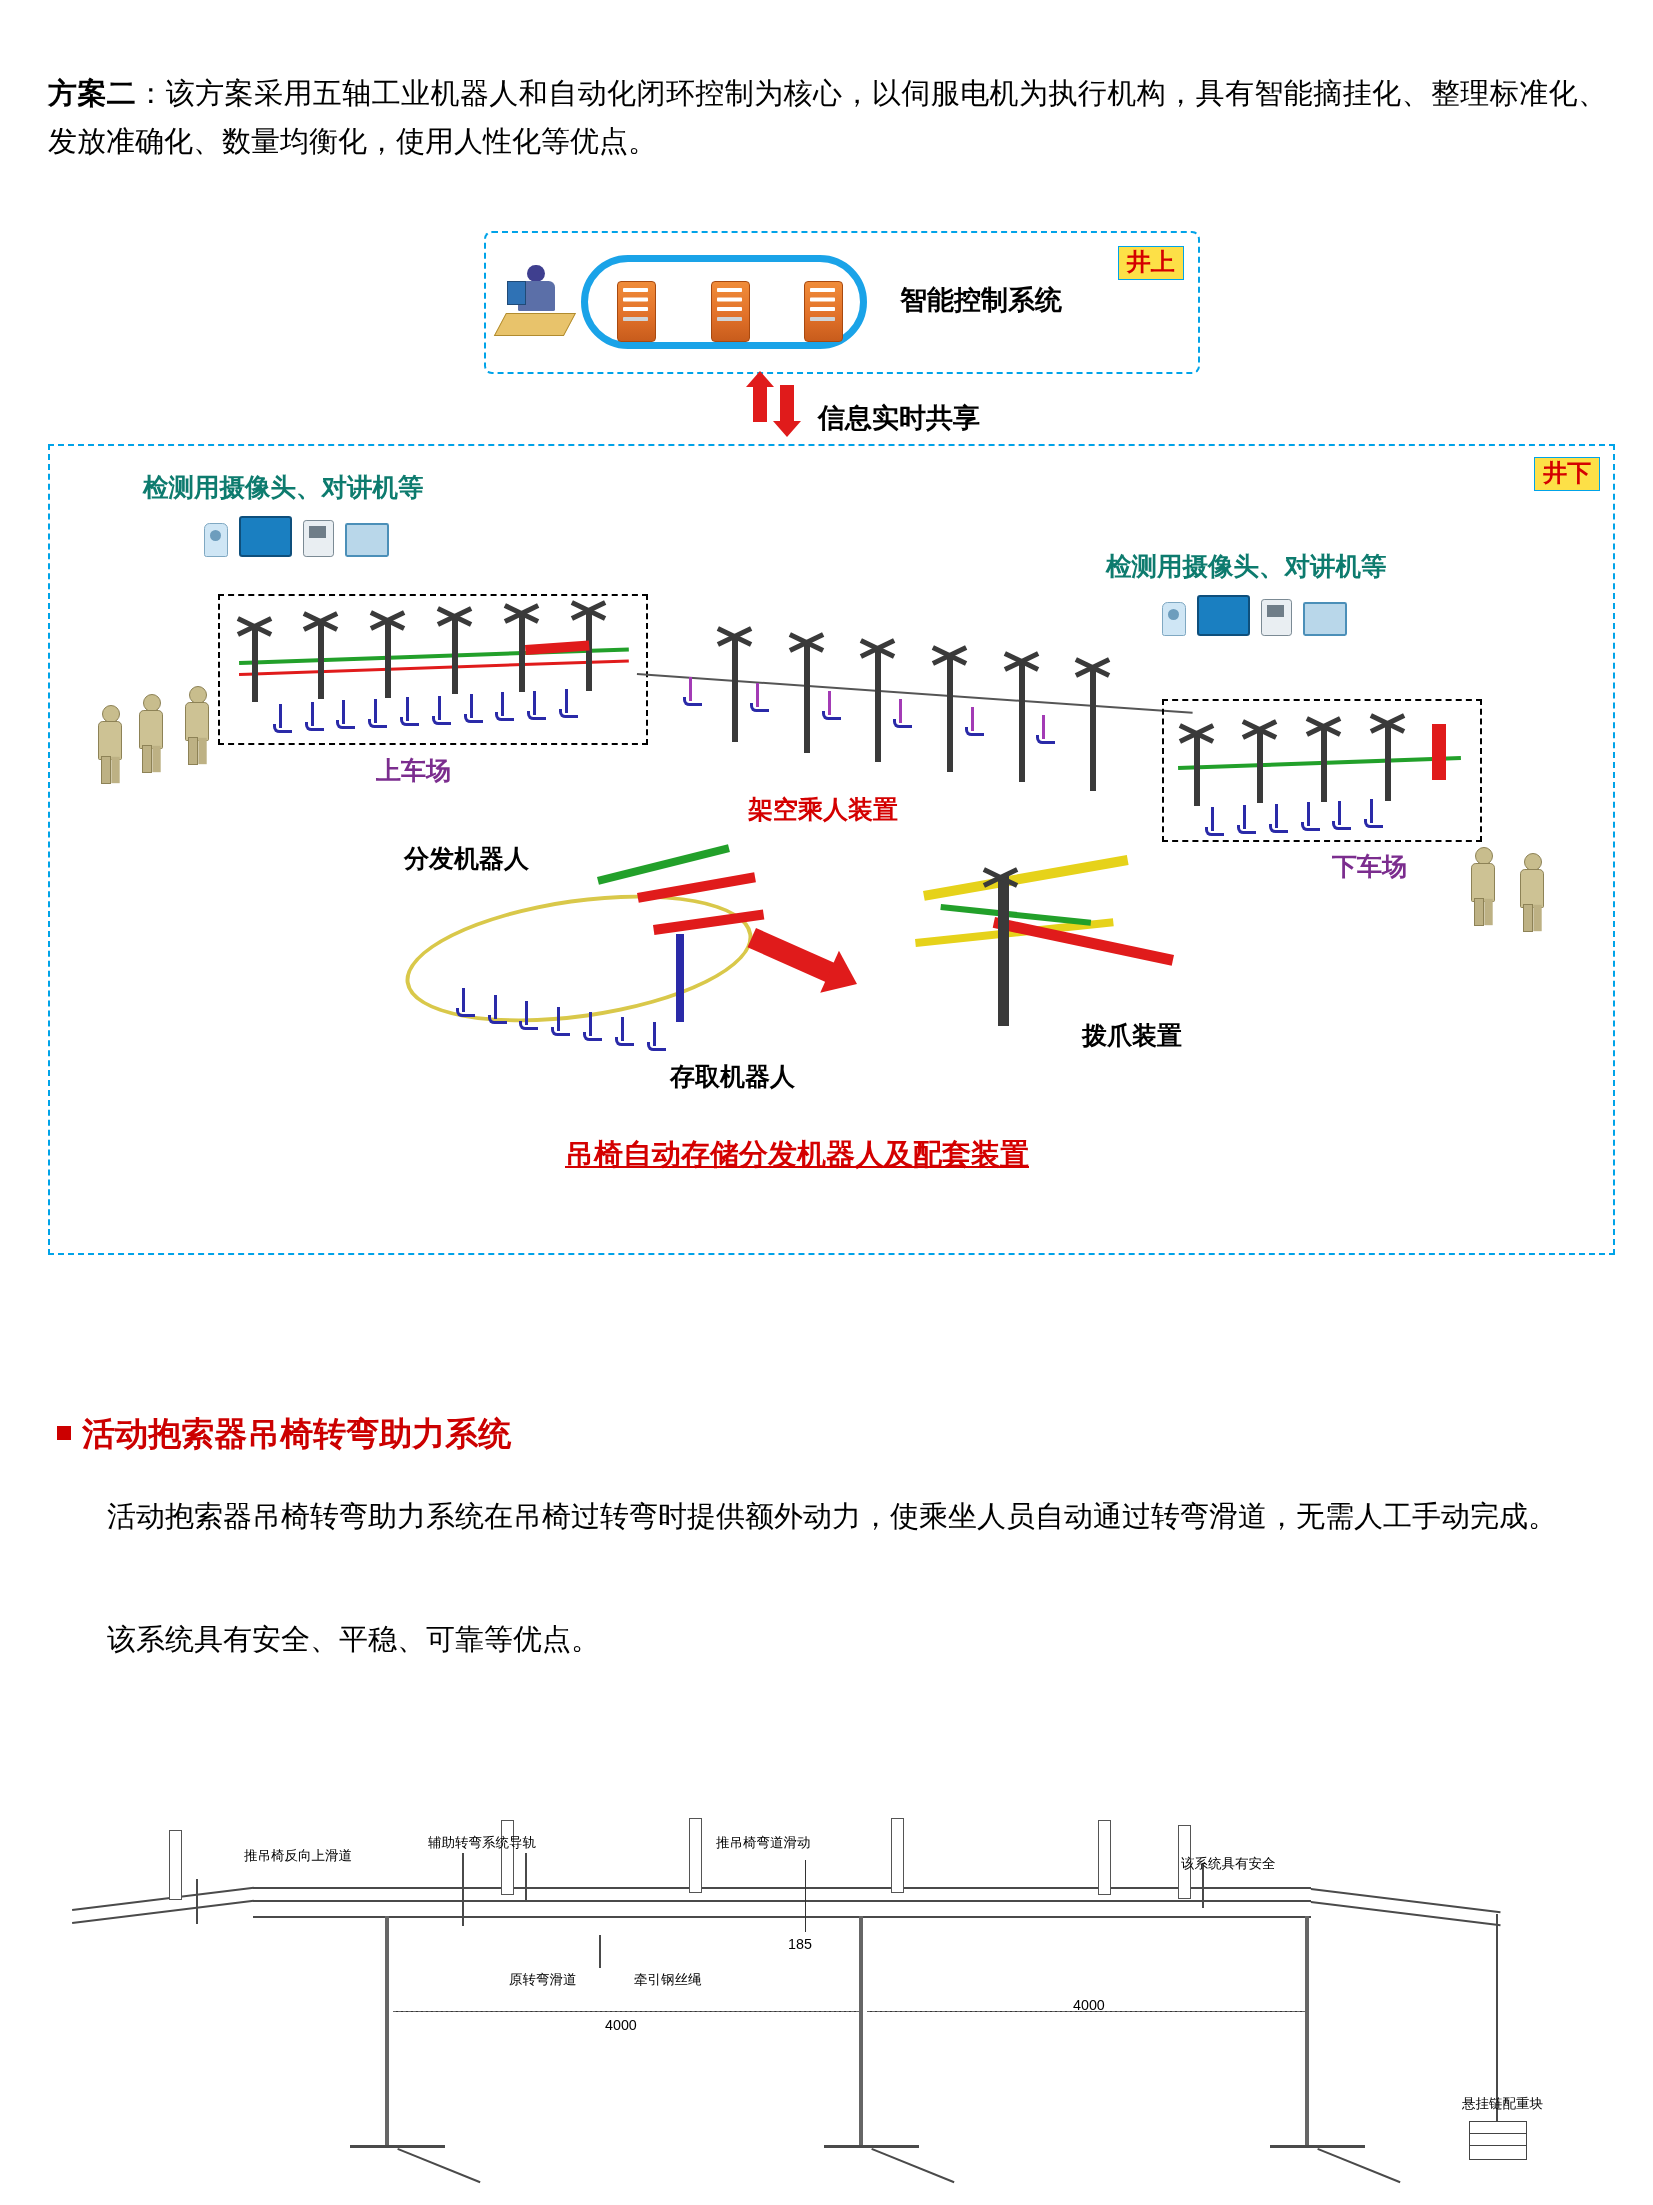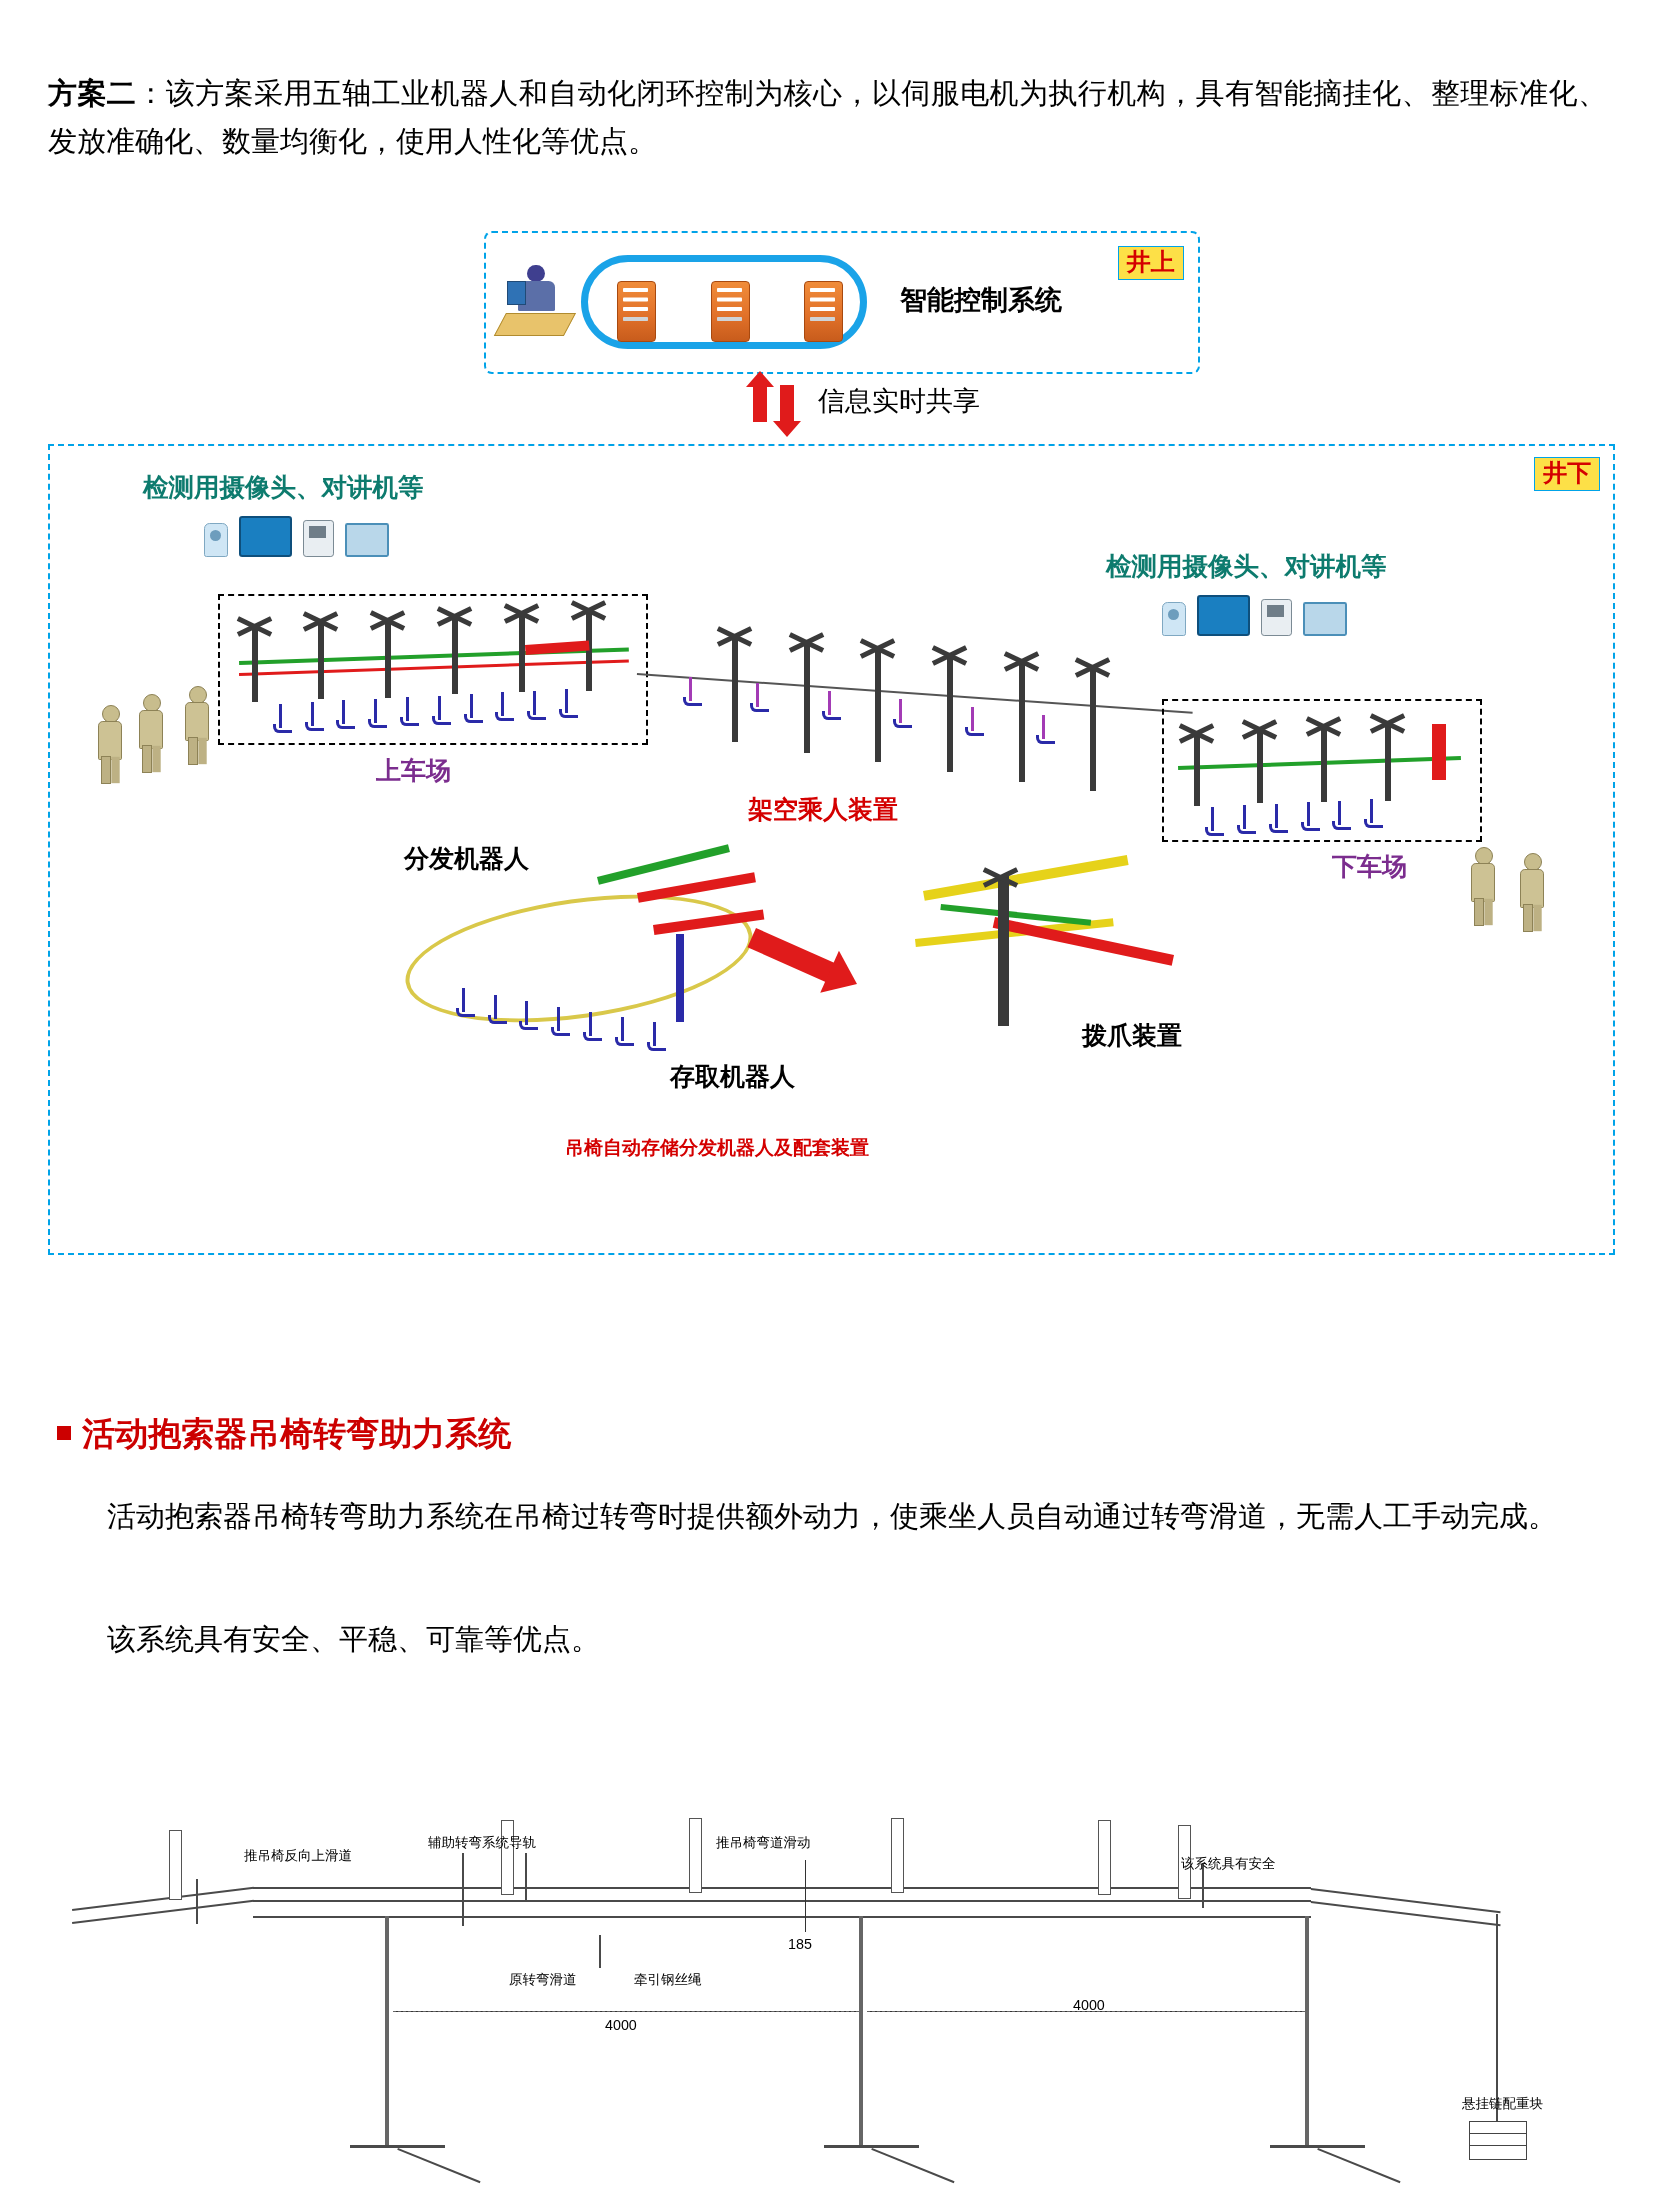--- a/index.html
+++ b/index.html
@@ -179,23 +179,23 @@
   .arr-dn::after {
     content:"";
     position:absolute; left:-7.2px; bottom:-14.3px;
     border-left: 14.3px solid transparent;
     border-right: 14.3px solid transparent;
     border-top: 16px solid #e01b1b;
   }
   .label-share {
     position: absolute;
     left: 770px;
-    top: 152px;
+    top: 169px;
     font-size: 27px;
-    font-weight: normal;
+    font-weight: bold;
     color: #000;
     white-space: nowrap;
   }
 
   
   .fig1-bottom-box {
     position: absolute;
     left: 0px;
     top: 213px;
     width: 1567px;
@@ -206,21 +206,21 @@
 
   .lbl {
     position: absolute;
     white-space: nowrap;
     font-weight: bold;
   }
   .lbl-teal  { color: #0d7b6e; font-size: 25.5px; }
   .lbl-purple{ color: #7b2d8e; font-size: 25px; }
   .lbl-red   { color: #d40000; font-size: 25px; }
   .lbl-black { color: #000;    font-size: 25px; }
-  .lbl-bigred{ color: #d40000; font-size: 19px; }
+  .lbl-bigred{ color: #d40000; font-size: 29px; text-decoration: underline; }
 
   
   .icons-row { position: absolute; display: flex; align-items: flex-end; gap: 11px; }
   .ic-cam {
     width: 22px; height: 32px;
     background: #cfe6f5;
     border: 1.6px solid #7fa8c2;
     border-radius: 5.6px 5.6px 2.4px 2.4px;
     position: relative;
   }

